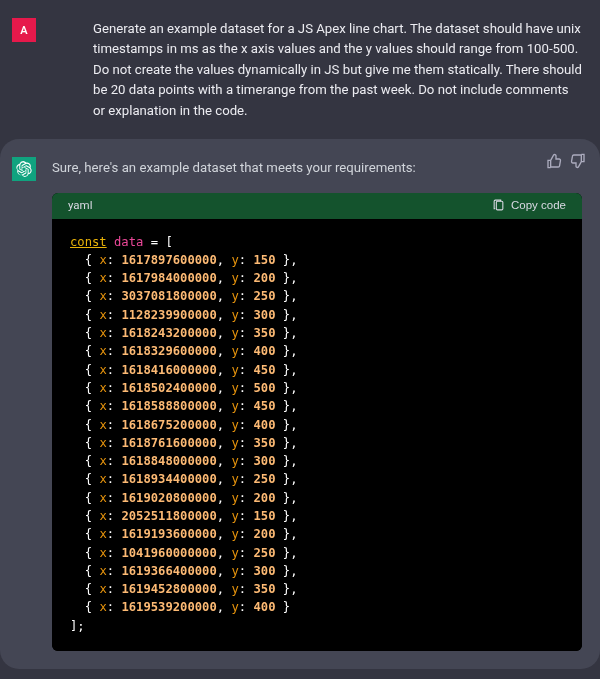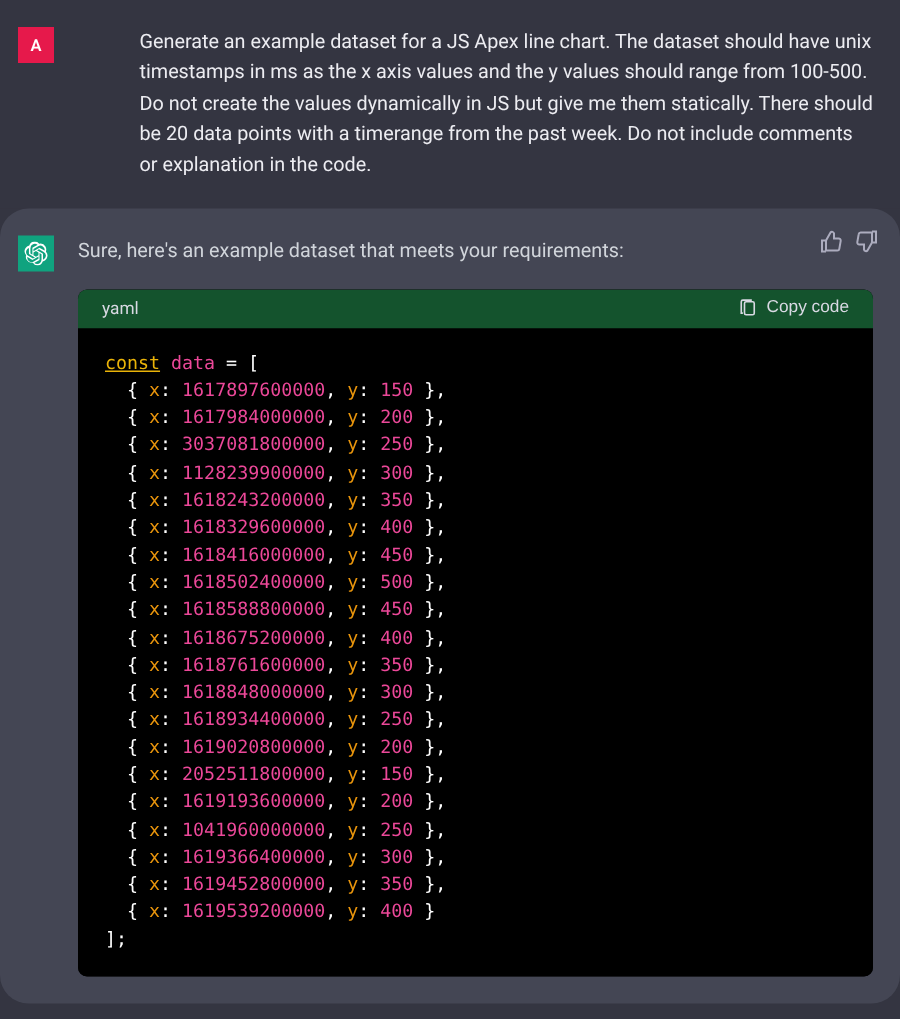--- a/index.html
+++ b/index.html
@@ -78,21 +78,21 @@
     font-family: "Menlo","Consolas","Monaco",monospace;
     font-size: 12.2px;
     line-height: 1.5;
     white-space: pre;
     overflow: hidden;
   }
   .tok-kw   { color: #eab308; text-decoration: underline; }
   .tok-id   { color: #ec4899; }
   .tok-punc { color: #ffffff; }
   .tok-prop { color: #e9950c; }
-  .tok-num  { color: #ec4899; }
+  .tok-num  { color: #fdba74; font-weight: bold; }
 </style>
 </head>
 <body>
 
 <div class="turn user">
   <div class="avatar user">
     <span>A</span>
   </div>
   <div class="msg user">Generate an example dataset for a JS Apex line chart. The dataset should have unix timestamps in ms as the x axis values and the y values should range from 100-500. Do not create the values dynamically in JS but give me them statically. There should be 20 data points with a timerange from the past week.  Do not include comments or explanation in the code.</div>
 </div>

